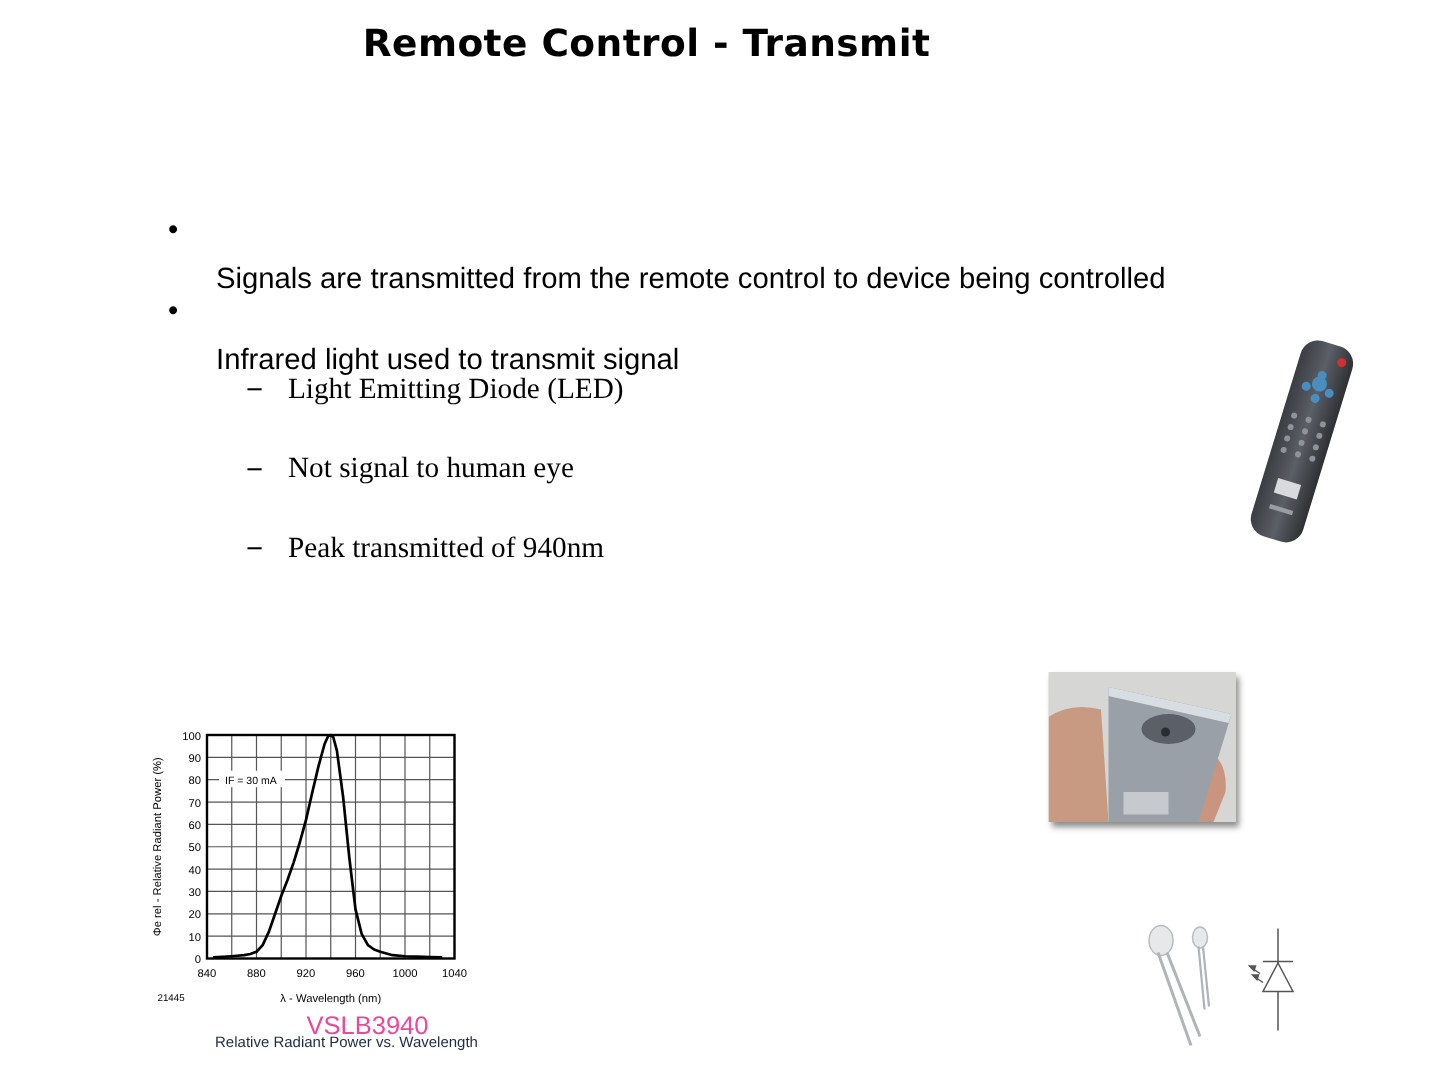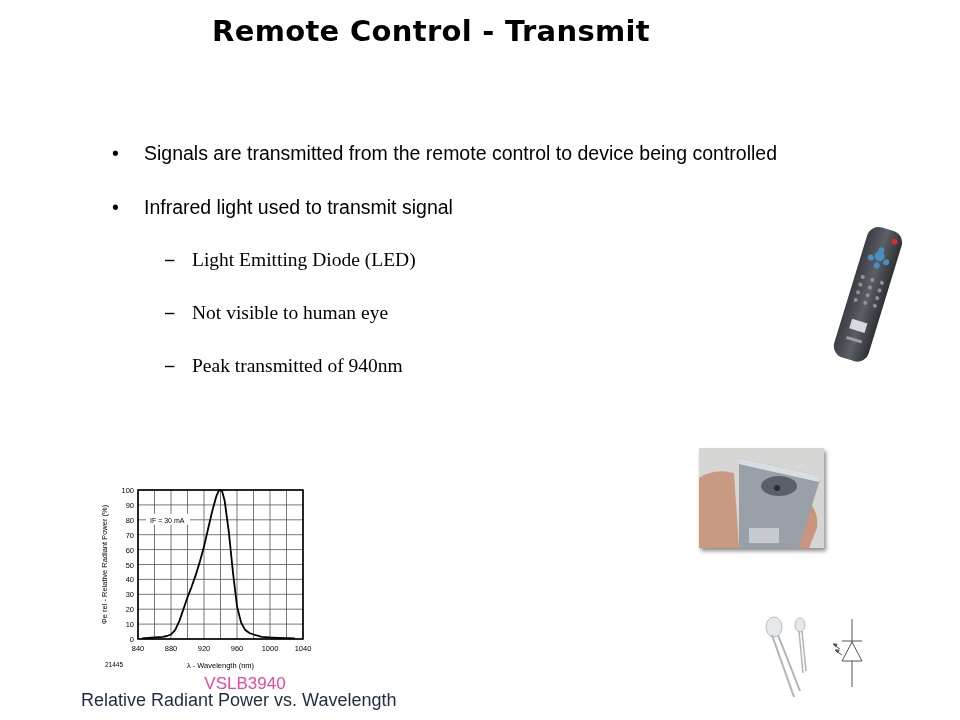--- a/index.html
+++ b/index.html
@@ -1,31 +1,31 @@
 <!DOCTYPE html>
 <html><head>
 <meta charset="utf-8">
 <style>
   html, body { margin: 0; padding: 0; }
   body { width: 960px; height: 720px; background: #ffffff; position: relative; overflow: hidden; font-family: "DejaVu Sans", sans-serif; color: #000; }
-  .title { position: absolute; top: 14px; left: 0; width: 862px; text-align: center; font-family: "DejaVu Sans", sans-serif; font-weight: bold; font-size: 29px; letter-spacing: 0.3px; }
+  .title { position: absolute; top: 14px; left: 0; width: 862px; text-align: center; font-family: "DejaVu Sans", sans-serif; font-weight: bold; font-size: 25px; letter-spacing: 0.3px; }
   .bullets { position: absolute; left: 112px; top: 142px; width: 800px; font-family: "Liberation Sans", sans-serif; font-size: 19.5px; }
   .b-row { position: absolute; white-space: nowrap; }
   .b-mark { position: absolute; left: 0; }
-  .b-text { position: absolute; left: 32px; }
+  .b-text { position: absolute; left: 32px; margin-top: 33px; }
   .s-mark { position: absolute; left: 52px; }
   .s-text { position: absolute; left: 80px; font-family: Liberation Serif, serif; }
 
   .remote { position: absolute; left: 822px; top: 224px; width: 90px; height: 140px; }
   .photo { position: absolute; left: 699px; top: 448px; width: 125px; height: 100px; box-shadow: 2px 3px 4px rgba(0,0,0,0.45); background: linear-gradient(135deg,#ddd 0%,#c9c9c9 100%); overflow: hidden; }
   .led { position: absolute; left: 760px; top: 615px; width: 120px; height: 90px; }
 
   .chart { position: absolute; left: 95px; top: 484px; width: 270px; height: 236px; font-family: "Liberation Sans", sans-serif; }
   .chart-cap1 { position: absolute; left: 0; top: 190px; width: 300px; text-align: center; font-size: 17px; color: #ec4899; }
-  .chart-cap2 { position: absolute; left: -14px; top: 206px; width: 300px; font-size: 18px; color: #1f2a44; white-space: nowrap; text-align: center; }
+  .chart-cap2 { position: absolute; left: -14px; top: 206px; width: 300px; font-size: 10px; color: #1f2a44; white-space: nowrap; text-align: center; }
 </style>
 </head>
 <body>
 
 <div class="title">Remote Control - Transmit</div>
 
 <div class="bullets">
   <div class="b-row" style="top:0px;">
     <span class="b-mark">•</span>
     <span class="b-text">Signals are transmitted from the remote control to device being controlled</span>
@@ -33,21 +33,21 @@
   <div class="b-row" style="top:54px;">
     <span class="b-mark">•</span>
     <span class="b-text">Infrared light used to transmit signal</span>
   </div>
   <div class="b-row" style="top:107px;">
     <span class="s-mark">−</span>
     <span class="s-text">Light Emitting Diode (LED)</span>
   </div>
   <div class="b-row" style="top:160px;">
     <span class="s-mark">−</span>
-    <span class="s-text">Not visible to human eye</span>
+    <span class="s-text">Not signal to human eye</span>
   </div>
   <div class="b-row" style="top:213px;">
     <span class="s-mark">−</span>
     <span class="s-text">Peak transmitted of 940nm</span>
   </div>
 </div>
 
 <svg class="remote" viewBox="0 0 90 140">
   <defs>
     <linearGradient id="rg" x1="0" y1="0" x2="1" y2="0">

